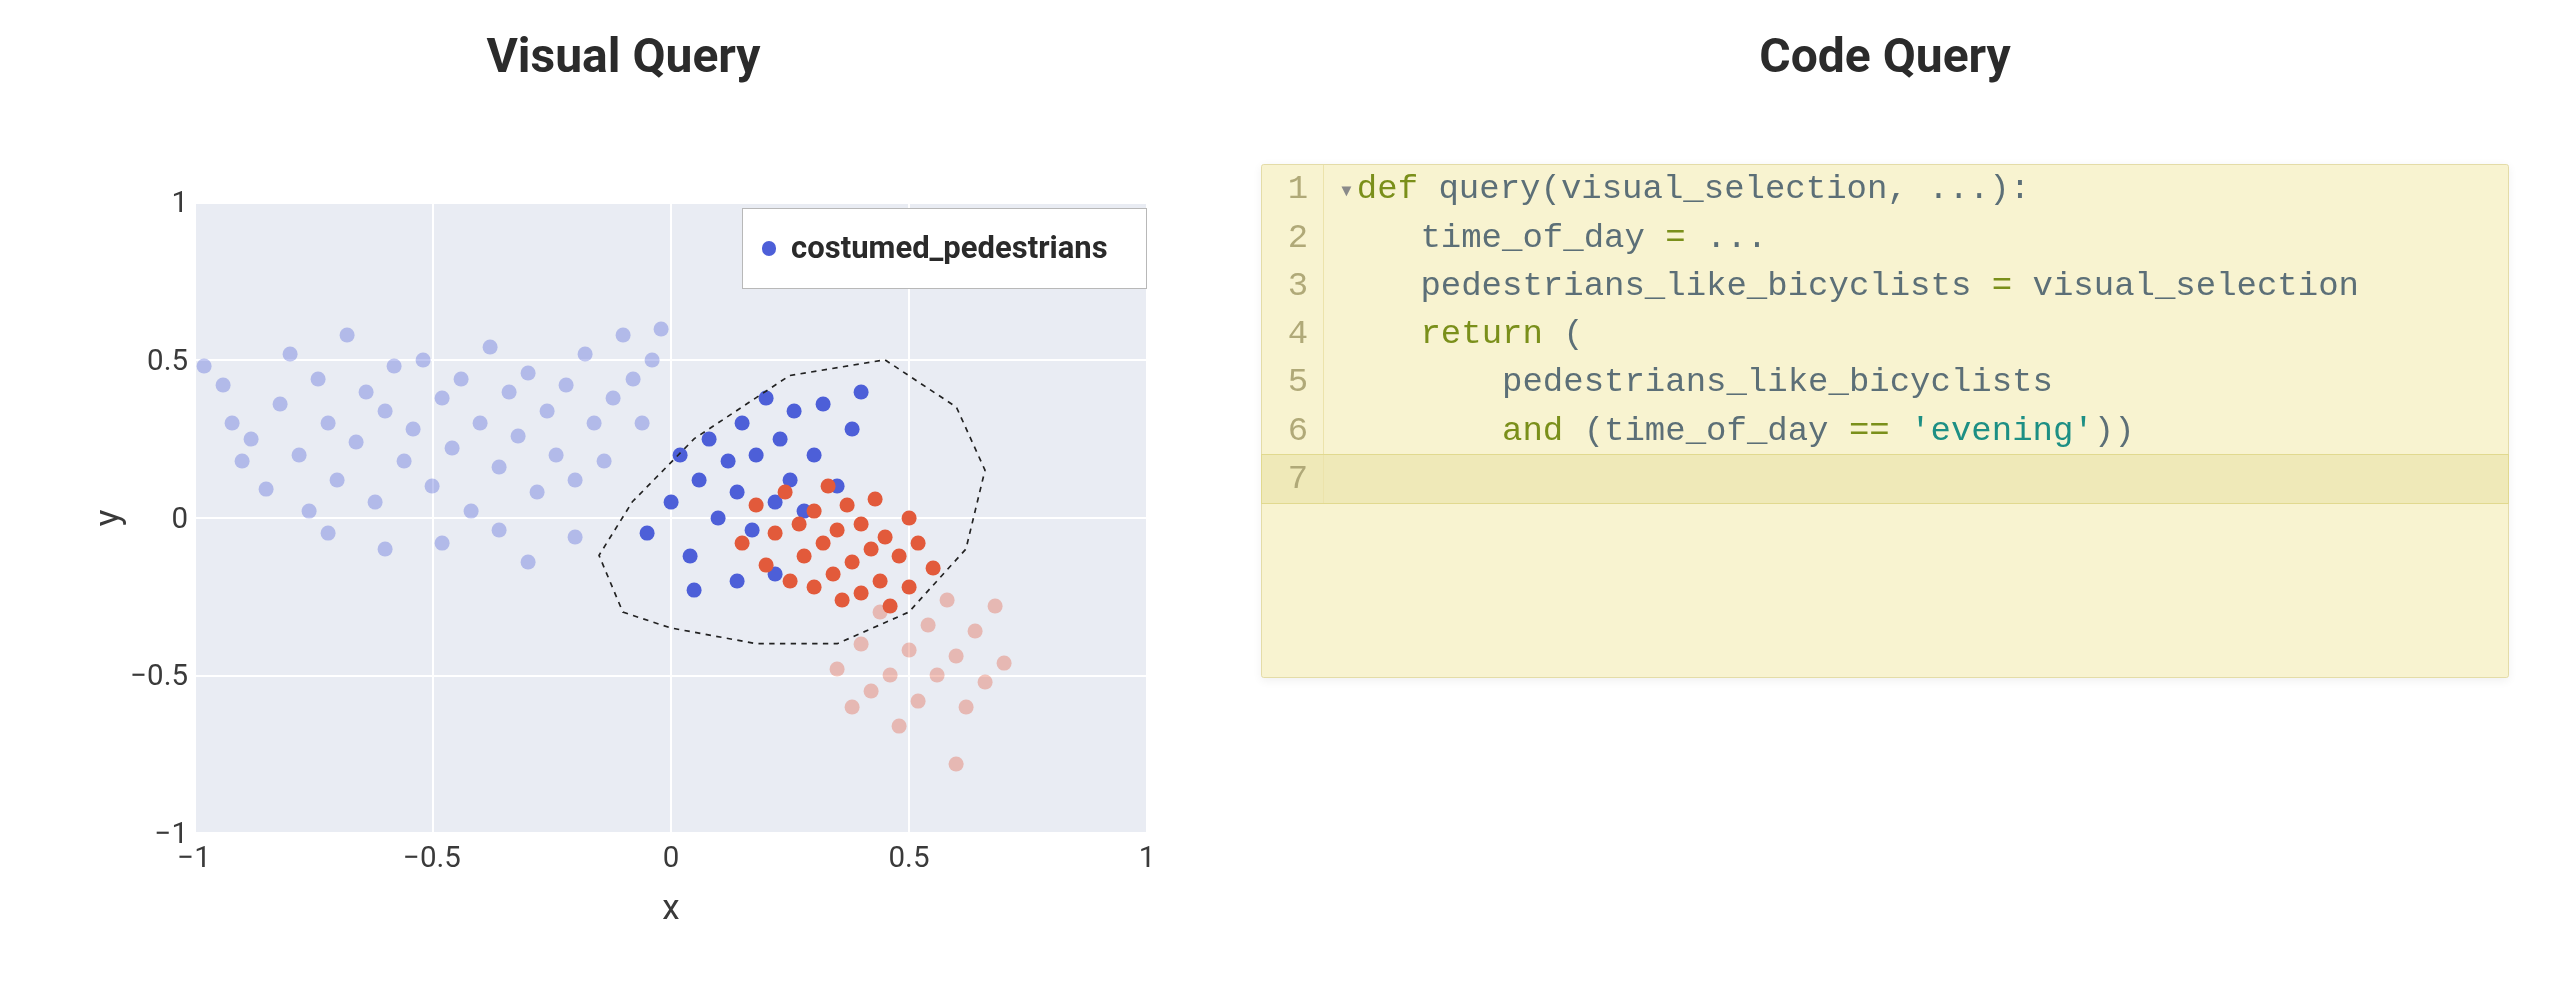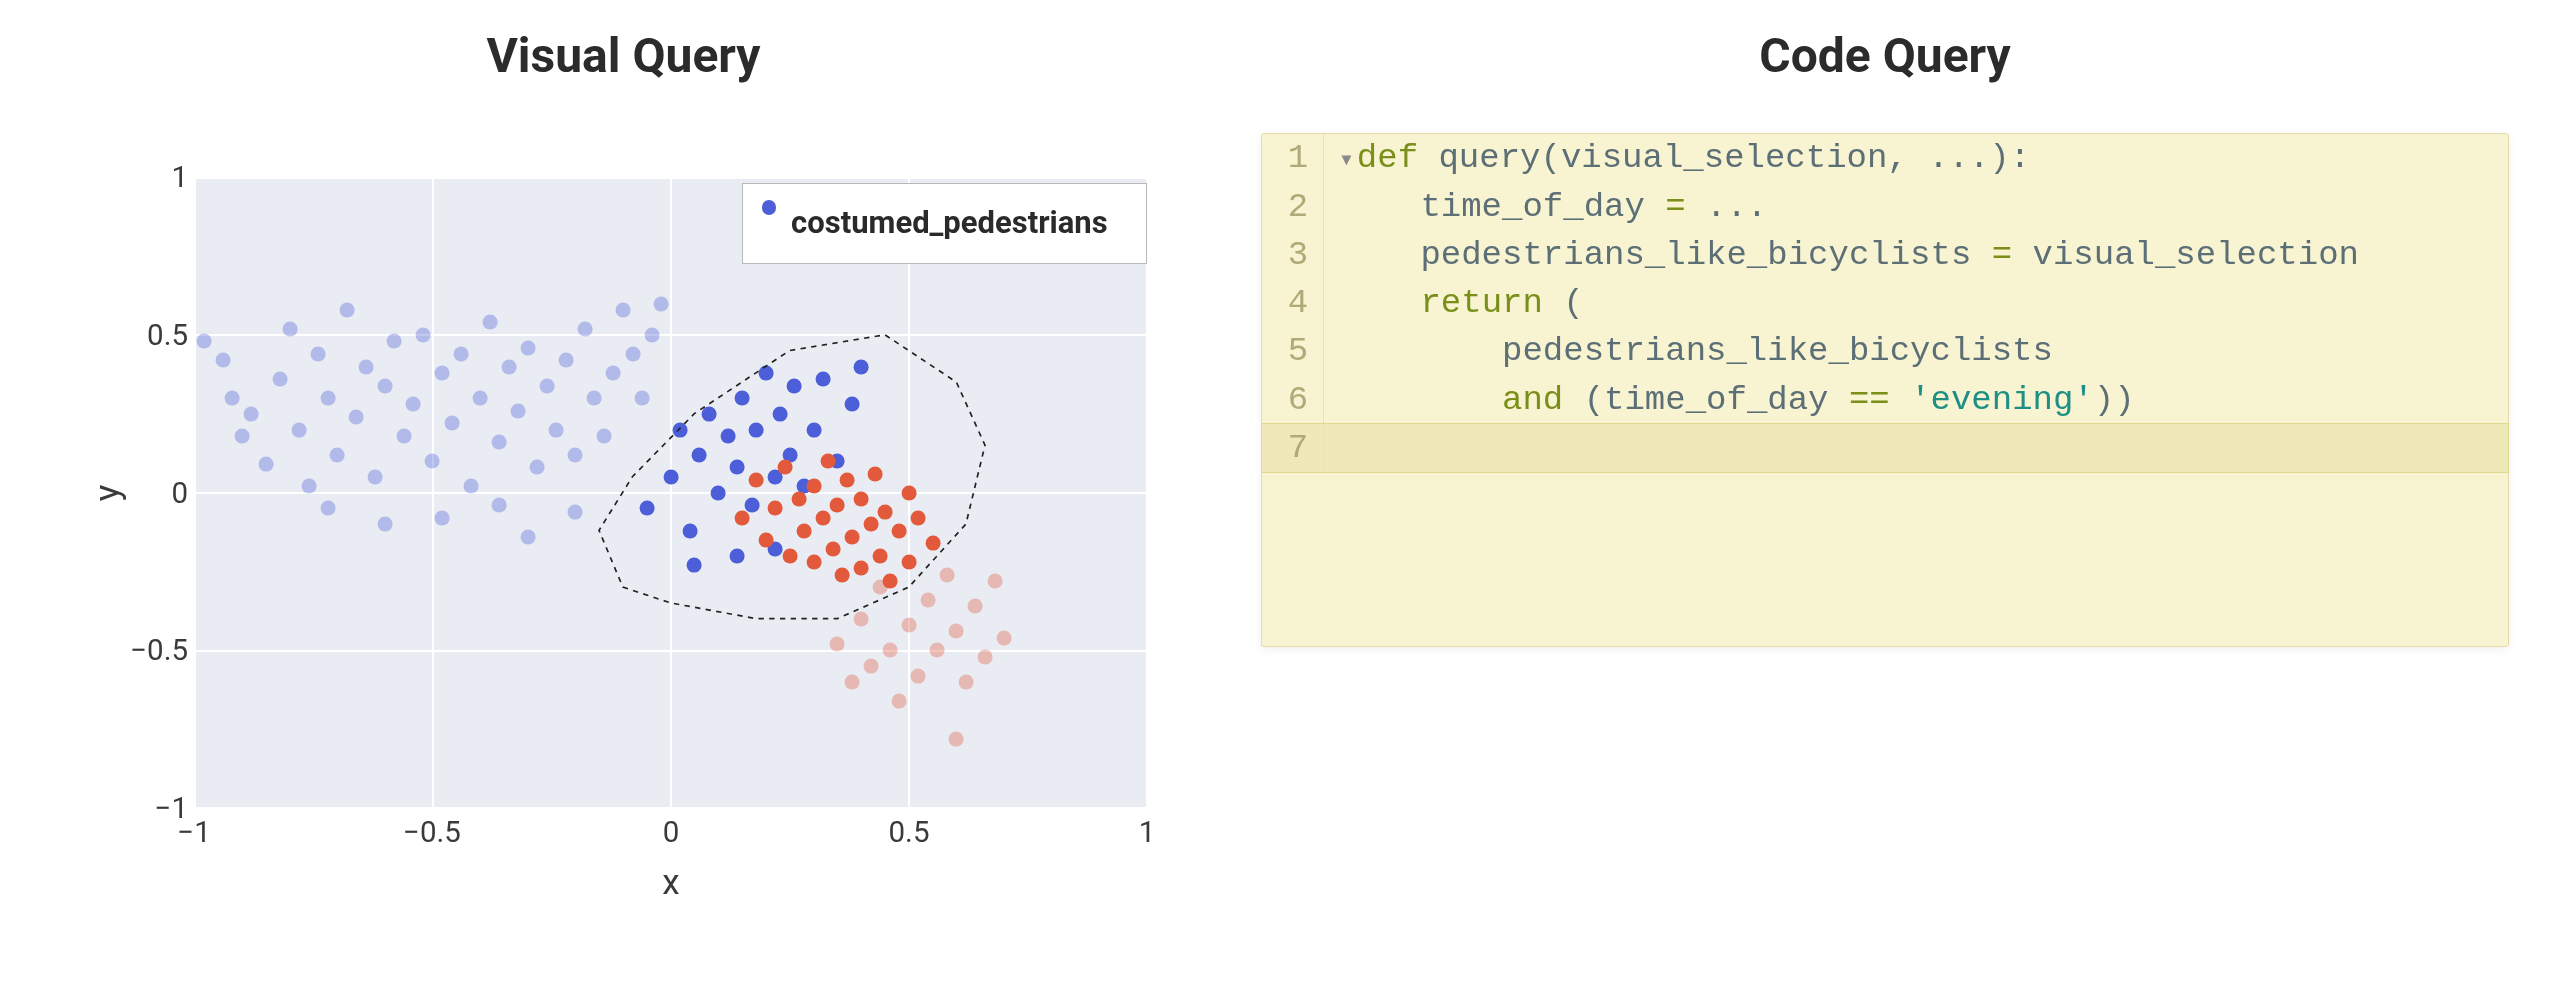--- a/index.html
+++ b/index.html
@@ -10,22 +10,22 @@
     font-family: -apple-system, BlinkMacSystemFont, "Segoe UI", Roboto, Helvetica, Arial, sans-serif;
     color: #2a2a2a;
   }
   .root {
     display: flex;
     width: 100%; height: 100%;
     padding: 27px 40px 27px 40px;
     gap: 54px;
   }
   .col { flex: 1; display: flex; flex-direction: column; }
-  .col.left { flex: 0 0 1167px; }
-  .col.right { flex: 0 0 1248px; }
+  .col.left { flex: 0 0 1167px; gap: 25px; }
+  .col.right { flex: 0 0 1248px; gap: 31px; }
   .title {
     font-size: 48px;
     font-weight: 700;
     color: #2b2b2b;
     text-align: center;
     margin-bottom: 40px;
   }
   
   .chart-wrap { flex:1; display:flex; align-items:flex-start; justify-content:center; }
   .chart {
@@ -43,21 +43,21 @@
   .axis-tick-y { position:absolute; left:101px; font-size:29.5px; color:#3a3a3a; transform:translate(-100%,-50%); text-align:right; }
   .axis-label-x { position:absolute; left:584px; top:698px; transform:translateX(-50%); font-size:35px; color:#3a3a3a; }
   .axis-label-y { position:absolute; left:20px; top:329px; transform:translate(-50%,-50%) rotate(-90deg); font-size:35px; color:#3a3a3a; }
   .point { position:absolute; width:14.8px; height:14.8px; border-radius:50%; transform:translate(-50%,-50%); }
   .legend {
     position:absolute; right:13.4px; top:19px;
     background:#ffffff; border:1.3px solid #b8b8b8;
     padding:16px 38px 16px 19px;
     font-size:31px; font-weight:700; color:#2a2a2a;
   }
-  .legend-row { display:flex; align-items:flex-start; gap:14.8px; line-height:1.5; }
+  .legend-row { display:flex; align-items:center; gap:14.8px; line-height:1.5; }
   .swatch { width:14.8px; height:14.8px; border-radius:50%; display:inline-block; }
   .lasso { position:absolute; pointer-events:none; }
   
   .code-wrap { flex:1; display:flex; align-items:flex-start; }
   .code-editor {
     width:100%;
     background:#f8f3d0;
     border:0.7px solid #e4dca8;
     border-radius:2.7px;
     box-shadow: 0 2.7px 9.4px rgba(0,0,0,0.06);

